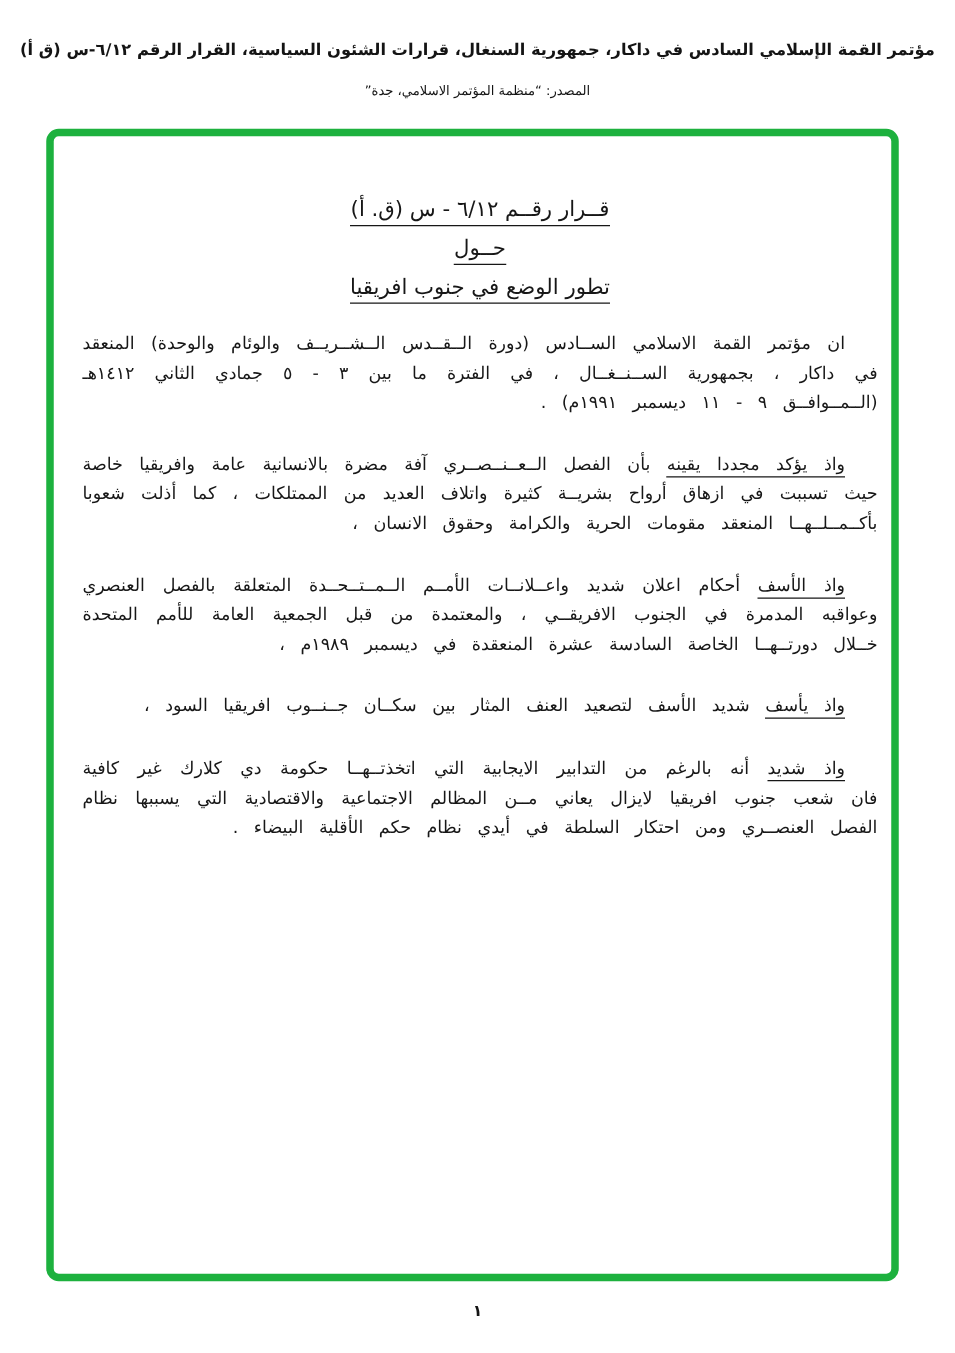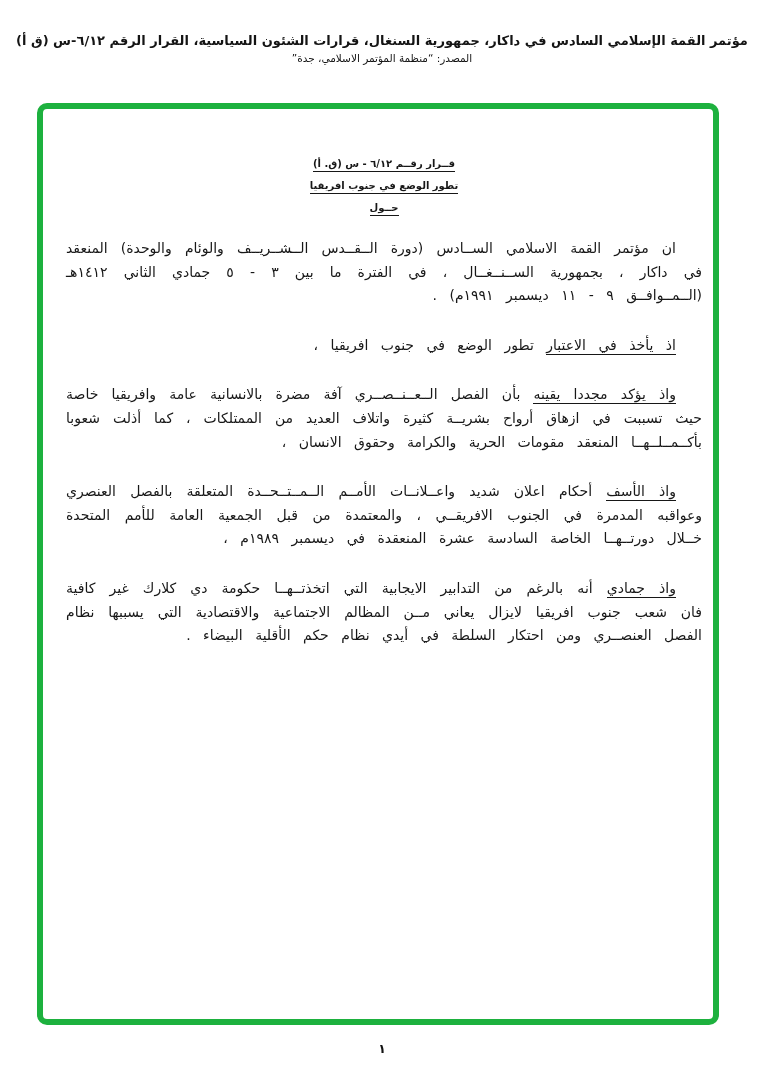--- a/index.html
+++ b/index.html
@@ -24,21 +24,21 @@
     direction: rtl;
     color: #141414;
   }
   .header-line1 {
     font-size: 13px;
     font-weight: bold;
     letter-spacing: 0.2px;
   }
   .header-line2 {
     font-size: 10.5px;
-    margin-top: 4px;
+    margin-top: 19px;
   }
   .frame {
     position: absolute;
     left: 37px;
     top: 103px;
     width: 682px;
     height: 922px;
     box-sizing: border-box;
     border: 6px solid #1db13e;
     border-radius: 10px;
@@ -47,22 +47,22 @@
   .doc {
     position: absolute;
     left: 66px;
     top: 158px;
     width: 636px;
     direction: rtl;
     color: #171717;
   }
   .doc-title {
     text-align: center;
-    font-weight: bold;
-    font-size: 10px;
+    font-weight: normal;
+    font-size: 17px;
     margin-bottom: 24px;
   }
   .title-line {
     margin-bottom: 11px;
   }
   .title-line .u {
     border-bottom: 1.6px solid #171717;
     padding-bottom: 2px;
   }
   .para {
@@ -101,36 +101,36 @@
 
   <div class="frame"></div>
 
   <div class="doc">
 
     <div class="doc-title">
       <div class="title-line">
         <span class="u">قــرار رقــم ٦/١٢ - س (ق. أ)</span>
       </div>
       <div class="title-line">
-        <span class="u">تطور الوضع في جنوب افريقيا</span>
+        <span class="u">حــول</span>
       </div>
       <div class="title-line">
-        <span class="u">حــول</span>
+        <span class="u">تطور الوضع في جنوب افريقيا</span>
       </div>
     </div>
 
     <p class="para"><span class="lead"></span><span>ان مؤتمر القمة الاسلامي الســادس (دورة الــقــدس الــشــريــف والوئام والوحدة) المنعقد في داكار ، بجمهورية الســنــغــال ، في الفترة ما بين ٣ - ٥ جمادي الثاني ١٤١٢هـ (الــمــوافــق ٩ - ١١ ديسمبر ١٩٩١م) .</span></p>
 
-    <p class="para"><span class="lead">اذ يأخذ في الاعتبار</span><span> تطور الوضع في جنوب افريقيا ،</span></p>
 
     <p class="para"><span class="lead">واذ يؤكد مجددا يقينه</span><span> بأن الفصل الــعــنــصــري آفة مضرة بالانسانية عامة وافريقيا خاصة حيث تسببت في ازهاق أرواح بشريــة كثيرة واتلاف العديد من الممتلكات ، كما أذلت شعوبا بأكــمــلــهــا المنعقد مقومات الحرية والكرامة وحقوق الانسان ،</span></p>
 
     <p class="para"><span class="lead">واذ الأسف</span><span> أحكام اعلان شديد واعــلانــات الأمــم الــمــتــحــدة المتعلقة بالفصل العنصري وعواقبه المدمرة في الجنوب الافريقــي ، والمعتمدة من قبل الجمعية العامة للأمم المتحدة خــلال دورتــهــا الخاصة السادسة عشرة المنعقدة في ديسمبر ١٩٨٩م ،</span></p>
 
+    <p class="para"><span class="lead">واذ يأسف</span><span> شديد الأسف لتصعيد العنف المثار بين سكــان جــنــوب افريقيا السود ،</span></p>
 
-    <p class="para"><span class="lead">واذ جمادي</span><span> أنه بالرغم من التدابير الايجابية التي اتخذتــهــا حكومة دي كلارك غير كافية فان شعب جنوب افريقيا لايزال يعاني مــن المظالم الاجتماعية والاقتصادية التي يسببها نظام الفصل العنصــري ومن احتكار السلطة في أيدي نظام حكم الأقلية البيضاء .</span></p>
+    <p class="para"><span class="lead">واذ شديد</span><span> أنه بالرغم من التدابير الايجابية التي اتخذتــهــا حكومة دي كلارك غير كافية فان شعب جنوب افريقيا لايزال يعاني مــن المظالم الاجتماعية والاقتصادية التي يسببها نظام الفصل العنصــري ومن احتكار السلطة في أيدي نظام حكم الأقلية البيضاء .</span></p>
 
 
   </div>
 
   <div class="page-num">١</div>
 
 </div>
 
 </body></html>

